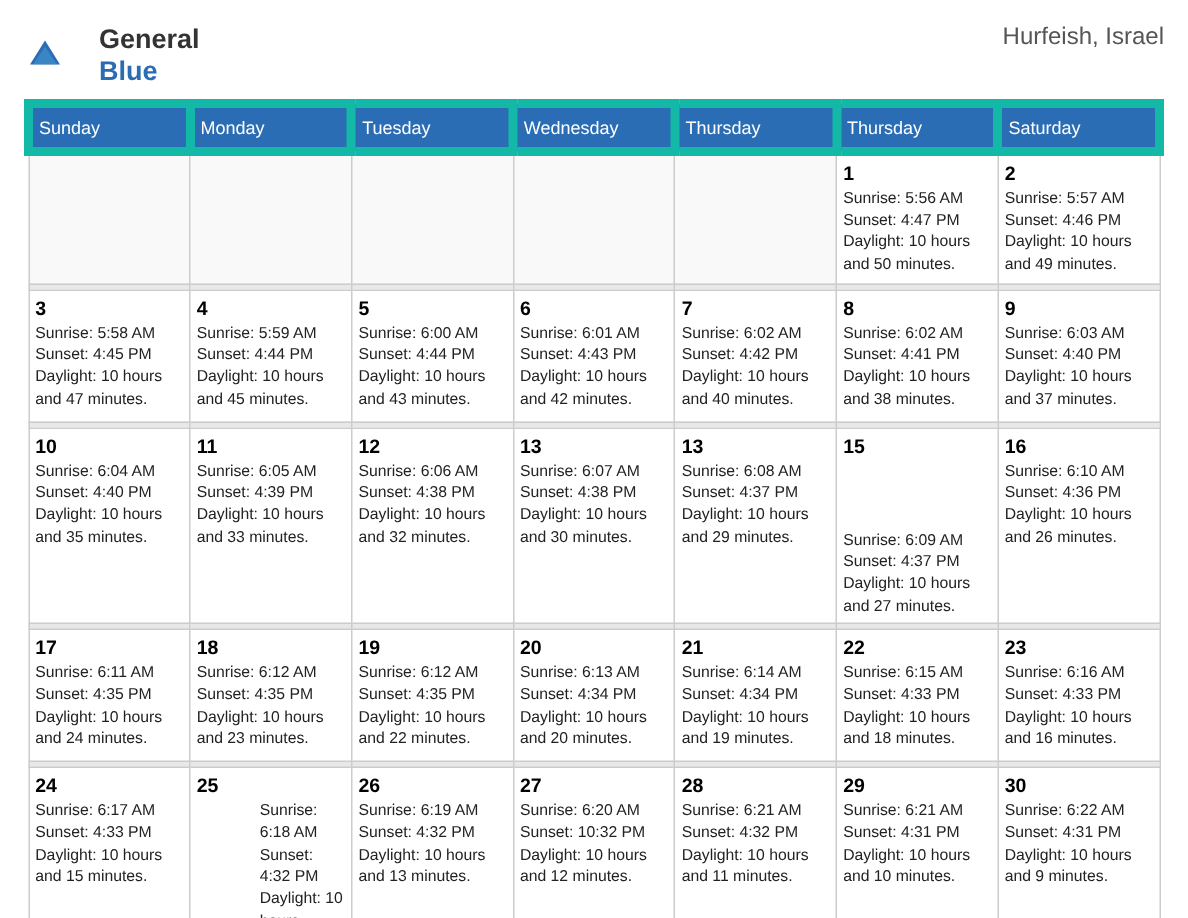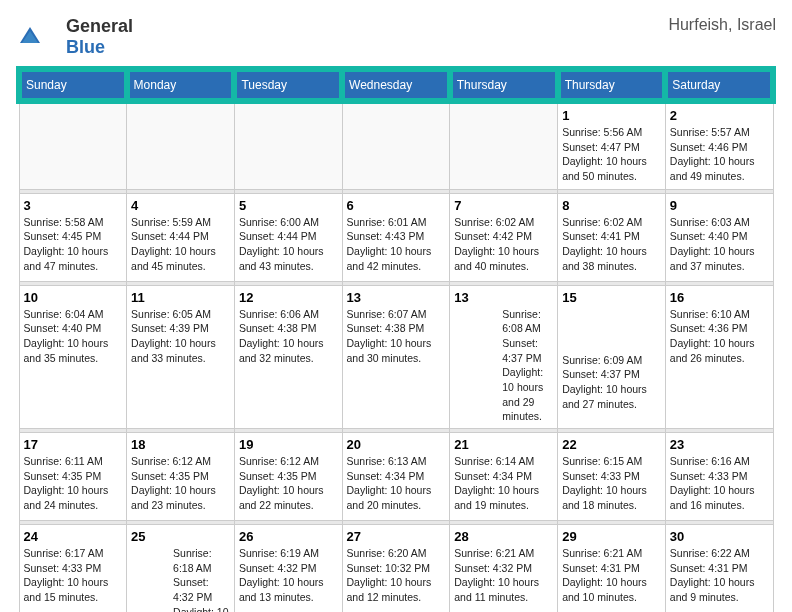--- a/index.html
+++ b/index.html
@@ -238,21 +238,21 @@
         </td>
         <td>
           <span class="day-number">13</span>
           <div class="day-info" style="white-space: pre-line;">Sunrise: 6:07 AM
 Sunset: 4:38 PM
 Daylight: 10 hours
 and 30 minutes.</div>
         </td>
         <td>
           <span class="day-number">13</span>
-          <div class="day-info" style="white-space: pre-line; margin-left: 48px;">Sunrise: 6:08 AM
+          <div class="day-info" style="white-space: pre-line;">Sunrise: 6:08 AM
 Sunset: 4:37 PM
 Daylight: 10 hours
 and 29 minutes.</div>
         </td>
         <td>
           <span class="day-number">15</span>
           <div class="day-info" style="white-space: pre-line; margin-top: 48px;">Sunrise: 6:09 AM
 Sunset: 4:37 PM
 Daylight: 10 hours
 and 27 minutes.</div>

